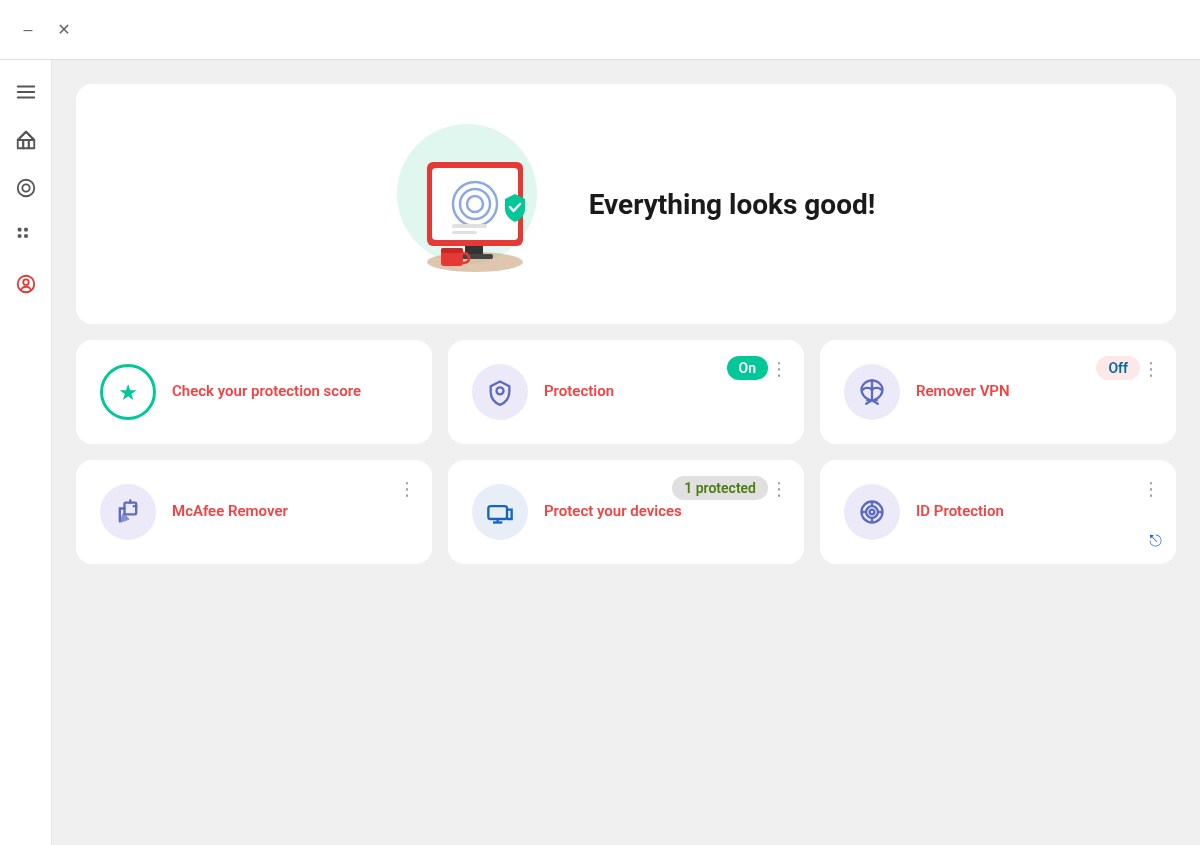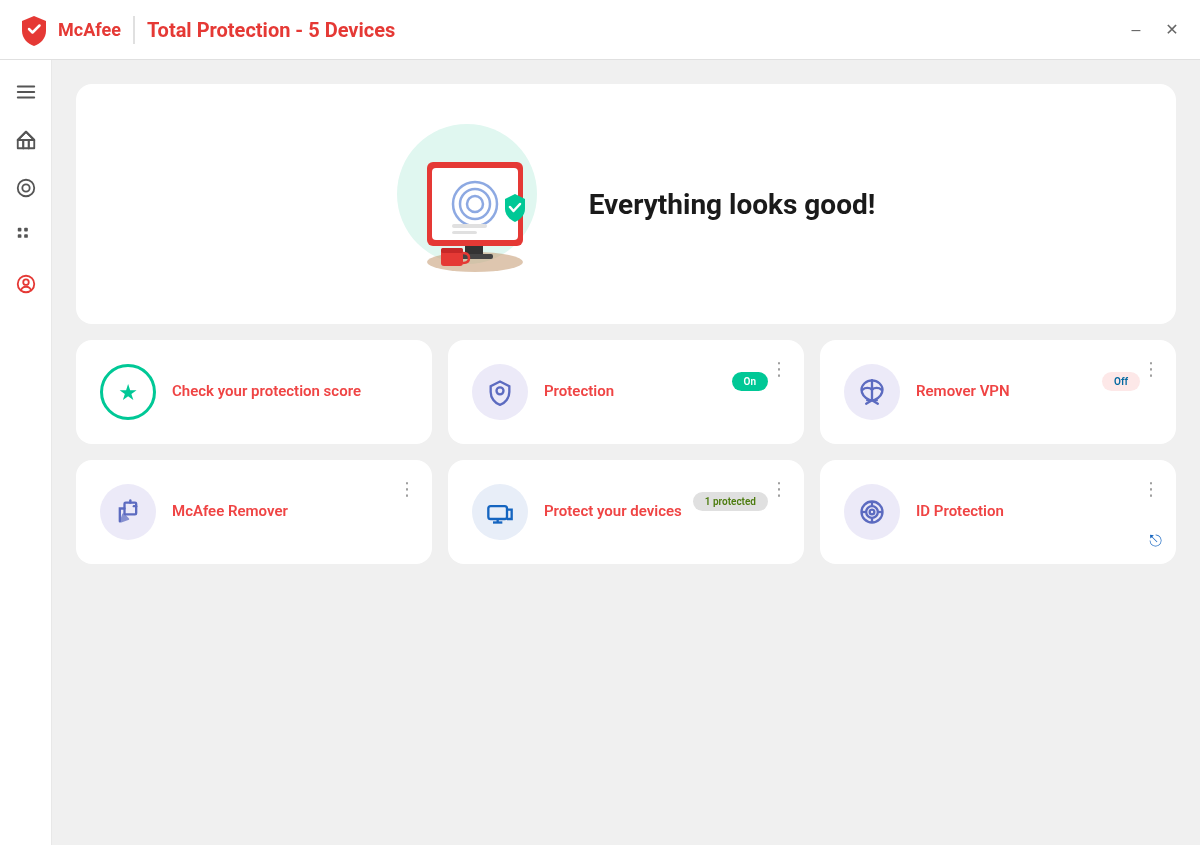--- a/index.html
+++ b/index.html
@@ -181,23 +181,22 @@
       font-weight: 600;
       color: #ef4444;
       line-height: 1.3;
     }
     .card-badge {
       position: absolute;
       top: 16px;
       right: 36px;
       padding: 4px 12px;
       border-radius: 20px;
-      font-size: 10px;
+      font-size: 14px;
       font-weight: 600;
-      margin-top: 16px;
     }
     .badge-on {
       background: #00c896;
       color: #fff;
     }
     .badge-off {
       background: #fde8e8;
       color: #0369a1;
     }
     .badge-protected {
@@ -222,33 +221,20 @@
     }
     .star-icon {
       color: #00c896;
       font-size: 22px;
     }
   </style>
 </head>
 <body>
 
 <div class="title-bar">
-  <div class="title-bar-left">
-    <div class="mcafee-logo">
-
-      <svg class="logo-icon" viewBox="0 0 36 36" xmlns="http://www.w3.org/2000/svg">
-        <rect width="36" height="36" rx="4" fill="#fff"></rect>
-        <path d="M18 4L6 9v10c0 7 5.5 13 12 15 6.5-2 12-8 12-15V9L18 4z" fill="#e53935"></path>
-        <path d="M13 17l3.5 3.5 7-7" stroke="#fff" stroke-width="2.5" fill="none" stroke-linecap="round" stroke-linejoin="round"></path>
-      </svg>
-      <span style="font-size:18px;font-weight:700;color:#e53935;">McAfee</span>
-    </div>
-    <div class="title-divider"></div>
-    <span class="title-text">Total Protection - 5 Devices</span>
-  </div>
   <div class="title-bar-right">
     <button class="window-btn">–</button>
     <button class="window-btn">✕</button>
   </div>
 </div>
 
 <div class="main-layout">
 
   <nav class="sidebar">
 

